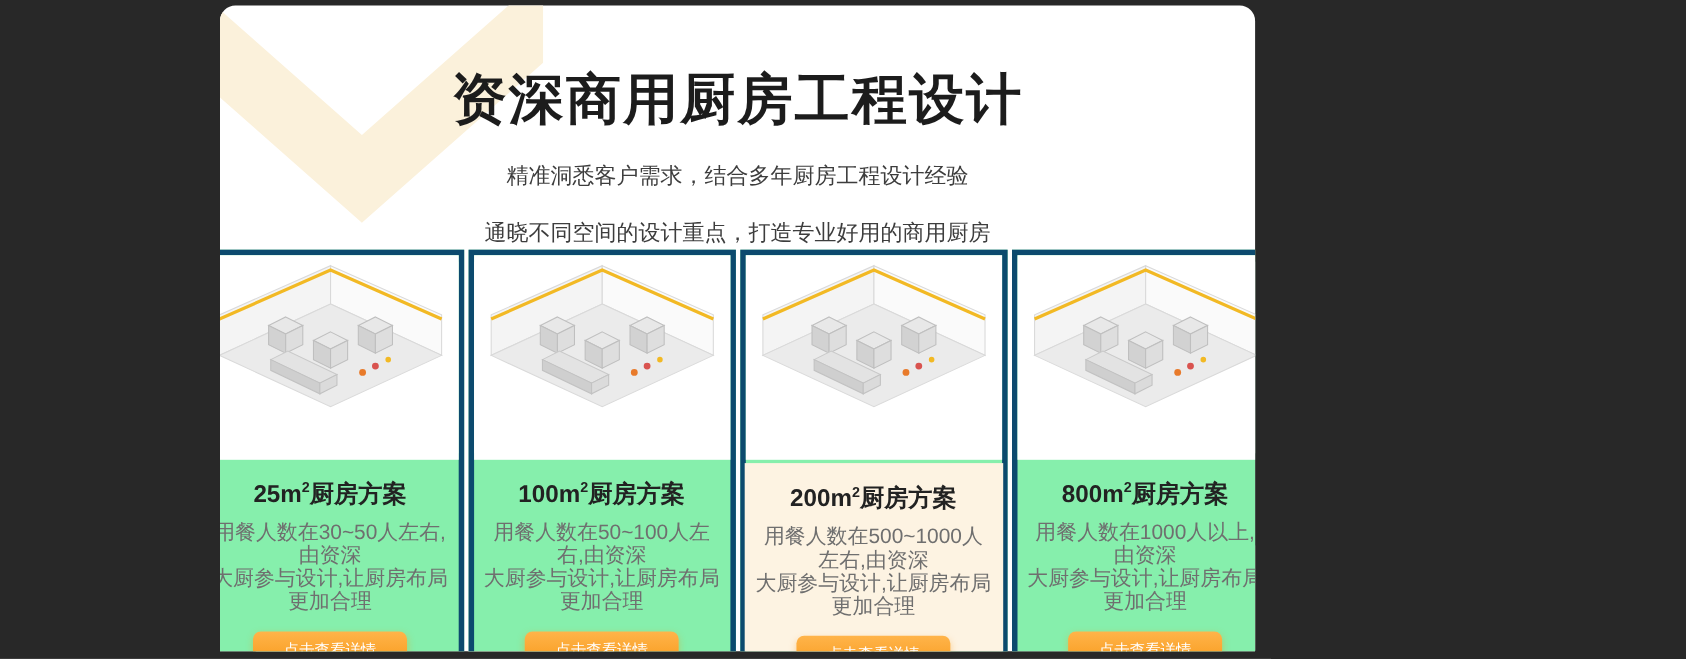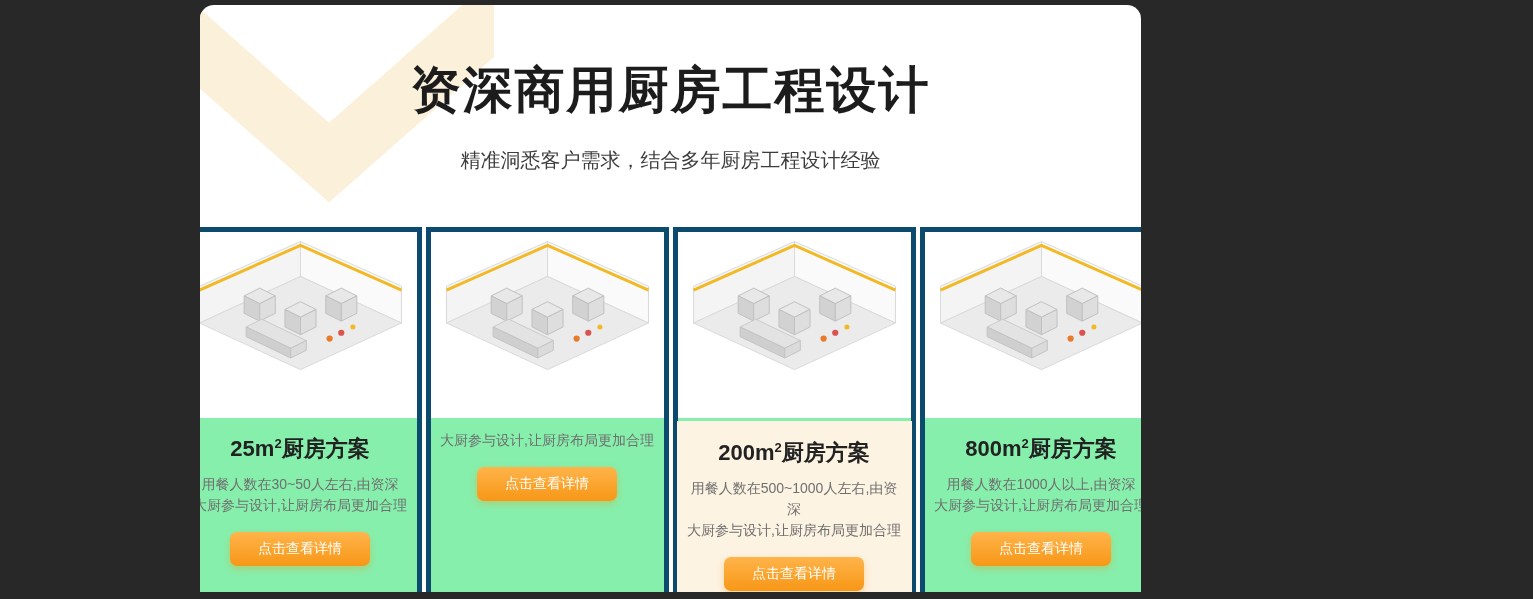--- a/index.html
+++ b/index.html
@@ -41,21 +41,21 @@
   .card {
     width:243px; background:#86efac; border:5px solid #0c4a6e;
     box-sizing:border-box;
   }
   .card-img-wrap { height:186px; background:#ffffff; overflow:hidden; }
   svg.card-img { width:100%; height:100%; display:block; }
   .card-body { text-align:center; padding:12px 8px 20px; }
   .card.tinted .card-body { background:#fdf3e2; margin:3px -1px -1px; padding:13px 9px 37px; }
   .card-title { font-size:22px; font-weight:700; color:#222222; margin:4px 0 10px; }
   .card-title sup { font-size:13px; }
-  .card-desc { font-size:14px; color:#6f6f6f; margin:0 0 16px; line-height:21px; }
+  .card-desc { font-size:19px; color:#6f6f6f; margin:0 0 16px; line-height:21px; }
   .desc-line { display:block; }
   .detail-btn {
     border:none; cursor:pointer; color:#ffffff; font-size:14px;
     padding:8px 28px; border-radius:7px;
     background:linear-gradient(180deg,#ffb44a,#f79717);
     box-shadow:0 3px 7px rgba(247,151,23,.35);
     font-family:inherit;
   }
 </style>
 </head>
@@ -98,20 +98,21 @@
 
 <div class="panel">
   <div class="decor tl"></div>
   <div class="decor bl"></div>
   <div class="decor br"></div>
 
   <div class="header">
     <h1 class="title">资深商用厨房工程设计</h1>
     <div class="subtitle">
       <span>精准洞悉客户需求，结合多年厨房工程设计经验</span>
+      <span>通晓不同空间的设计重点，打造专业好用的商用厨房</span>
     </div>
   </div>
 
   <div class="cards">
 
     <div class="card">
       <div class="card-img-wrap">
         <svg class="card-img" viewBox="0 0 240 180">
             <use href="#iso-kitchen"></use>
           </svg>
@@ -126,21 +127,23 @@
       </div>
     </div>
 
     <div class="card">
       <div class="card-img-wrap">
         <svg class="card-img" viewBox="0 0 240 180">
             <use href="#iso-kitchen"></use>
           </svg>
       </div>
       <div class="card-body">
+        <h3 class="card-title"><span>100m</span><sup>2</sup><span>厨房方案</span></h3>
         <p class="card-desc">
+          <span class="desc-line">用餐人数在50~100人左右,由资深</span>
           <span class="desc-line">大厨参与设计,让厨房布局更加合理</span>
         </p>
         <button class="detail-btn">点击查看详情</button>
       </div>
     </div>
 
     <div class="card tinted">
       <div class="card-img-wrap">
         <svg class="card-img" viewBox="0 0 240 180">
             <use href="#iso-kitchen"></use>

